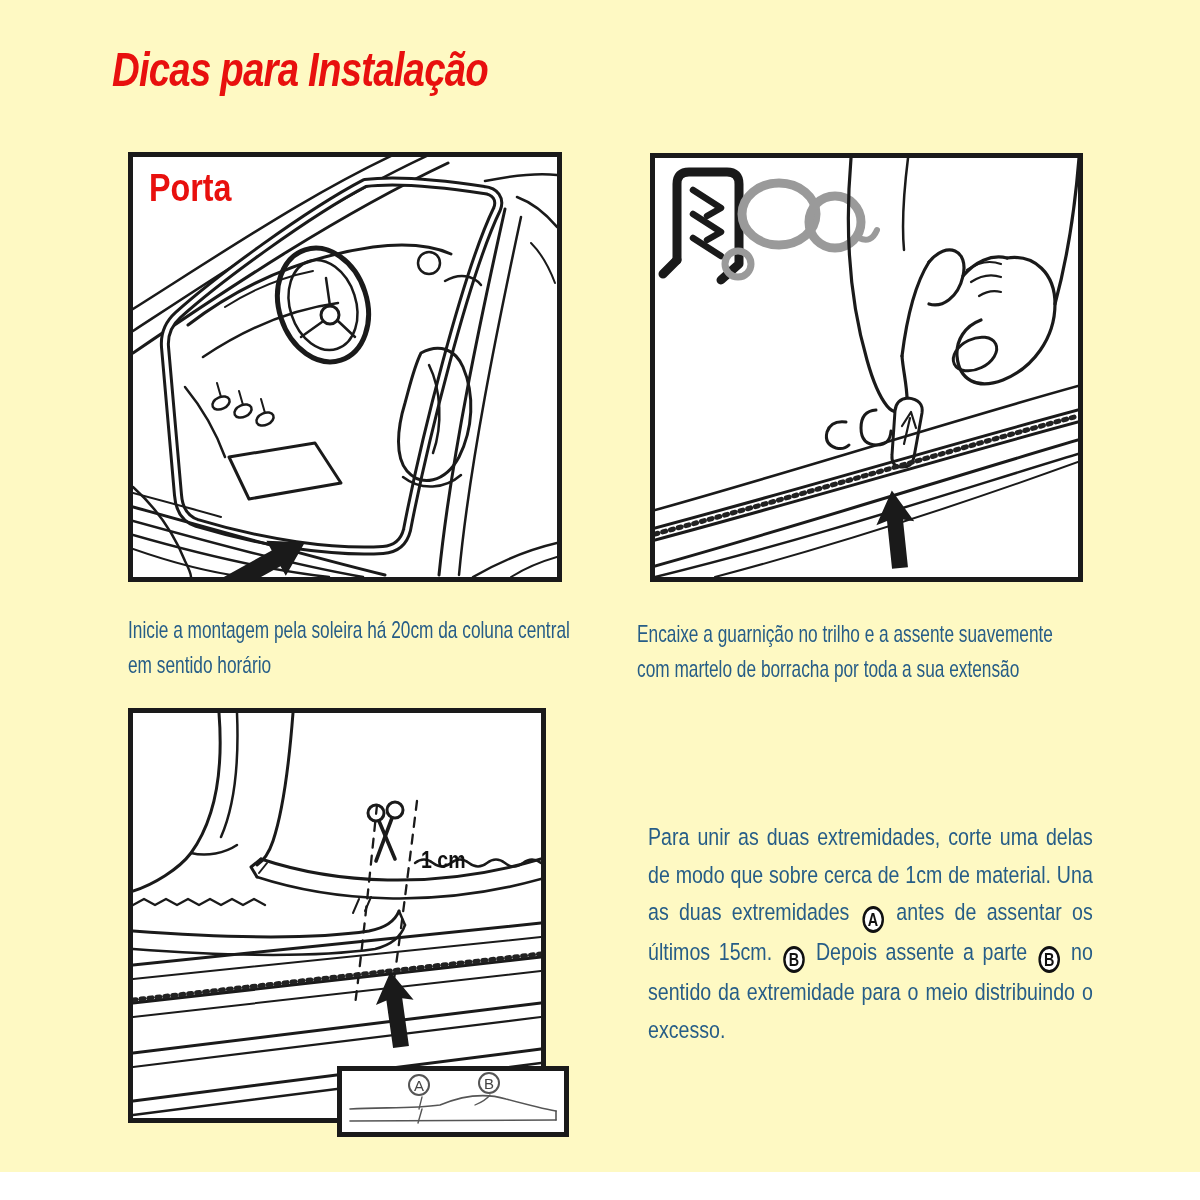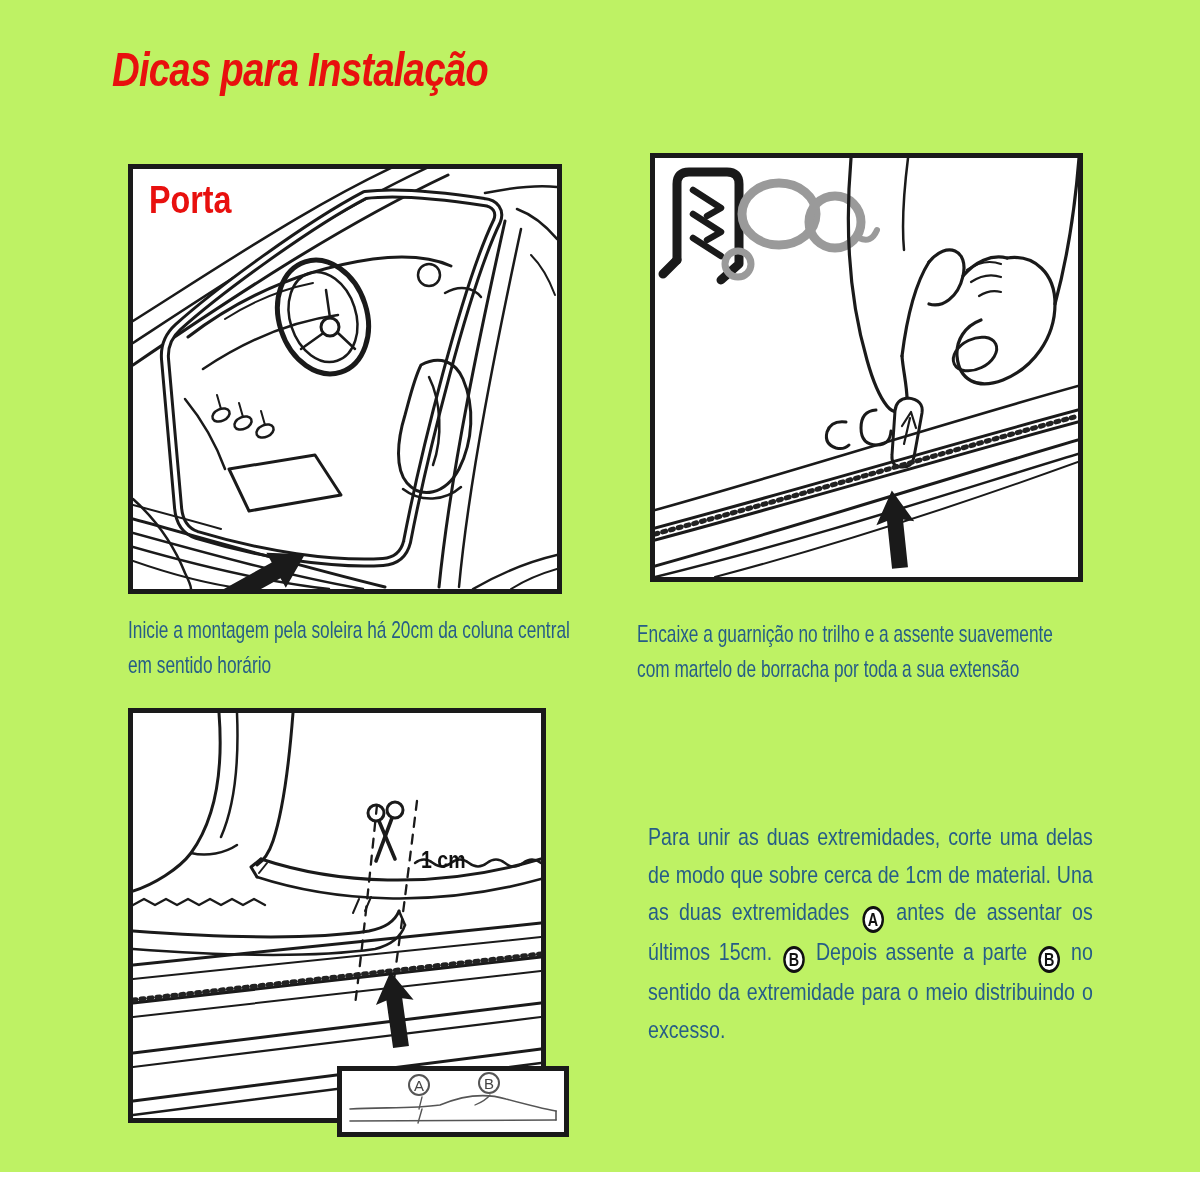--- a/index.html
+++ b/index.html
@@ -4,30 +4,30 @@
 <style>
   :root{
     --accent-red:#e8100e;
     --text-blue:#265d87;
     --line-dark:#1a1a1a;
     --profile-gray:#9a9a9a;
     --inset-gray:#555555;
   }
   *{margin:0;padding:0;box-sizing:border-box}
   body{background:#fff;font-family:"Liberation Sans",sans-serif;}
-  .page{position:relative;width:1200px;height:1172px;background:#bef264;overflow:hidden}
+  .page{position:relative;width:1200px;height:1172px;background:#fef9c3;overflow:hidden}
   .title{
     position:absolute;left:112px;top:42px;
     font-size:48px;font-weight:bold;font-style:italic;
     color:var(--accent-red);white-space:nowrap;
     transform:scaleX(.8);transform-origin:0 0;letter-spacing:-1px;
   }
   .panel{position:absolute;border:5px solid var(--line-dark);background:#fff;overflow:visible}
   .panel svg{display:block;color:var(--line-dark)}
-  .panel-door{left:128px;top:164px;width:434px;height:430px;overflow:hidden}
+  .panel-door{left:128px;top:152px;width:434px;height:430px;overflow:hidden}
   .panel-hammer{left:650px;top:153px;width:433px;height:429px;overflow:hidden}
   .panel-cut{left:128px;top:708px;width:418px;height:415px;overflow:hidden}
   .porta-label{
     position:absolute;left:16px;top:10px;
     font-size:38px;font-weight:bold;color:var(--accent-red);
     transform:scaleX(.85);transform-origin:0 0;white-space:nowrap;
   }
   .onecm-label{
     position:absolute;left:288px;top:134px;
     font-size:23px;font-weight:600;color:#111;

